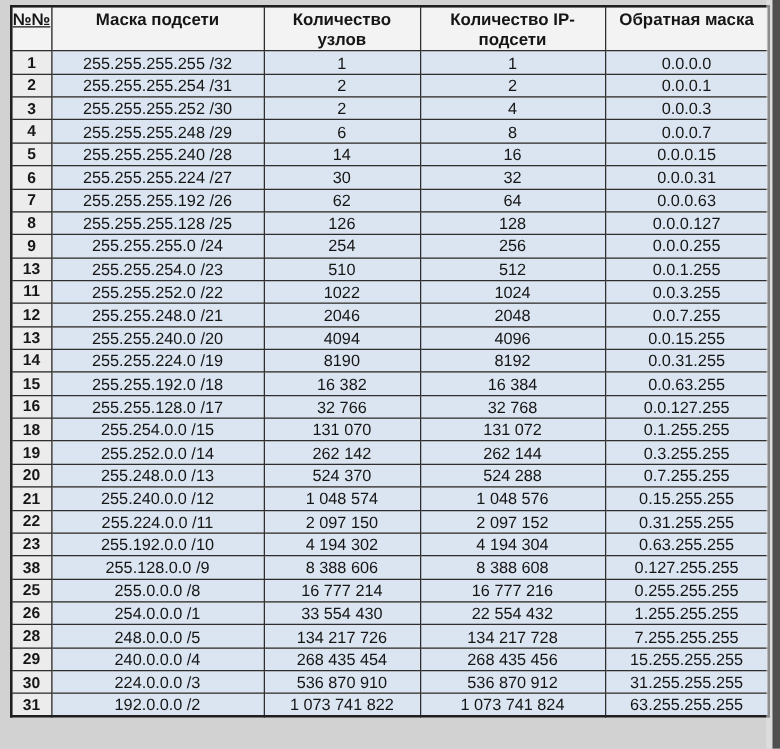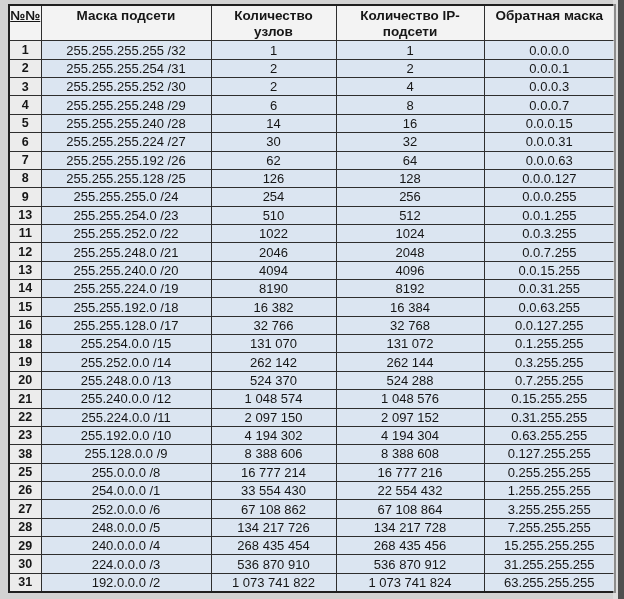--- a/index.html
+++ b/index.html
@@ -275,27 +275,20 @@
   </tr>
 
   <tr>
     <td>26</td>
     <td>254.0.0.0 /1</td>
     <td>33 554 430</td>
     <td>22 554 432</td>
     <td>1.255.255.255</td>
   </tr>
 
-  <tr>
-    <td>27</td>
-    <td>252.0.0.0 /6</td>
-    <td>67 108 862</td>
-    <td>67 108 864</td>
-    <td>3.255.255.255</td>
-  </tr>
 
   <tr>
     <td>28</td>
     <td>248.0.0.0 /5</td>
     <td>134 217 726</td>
     <td>134 217 728</td>
     <td>7.255.255.255</td>
   </tr>
 
   <tr>

